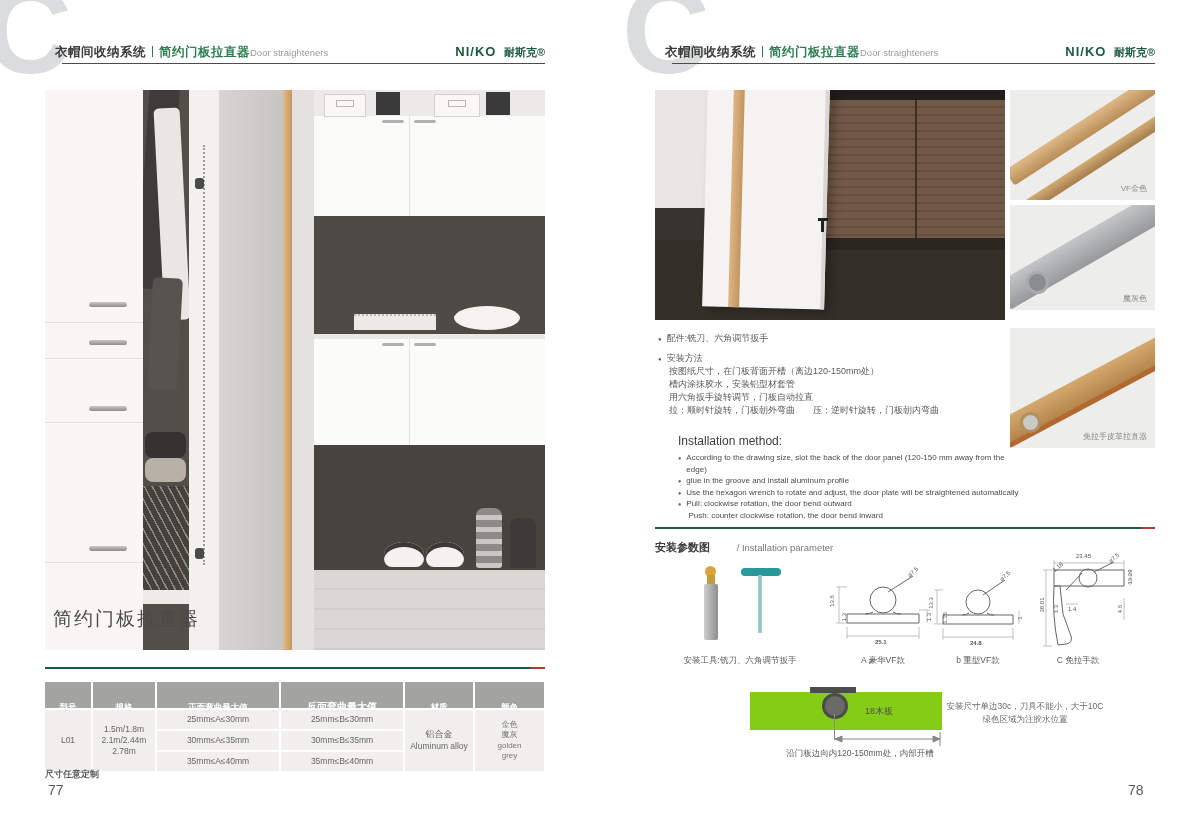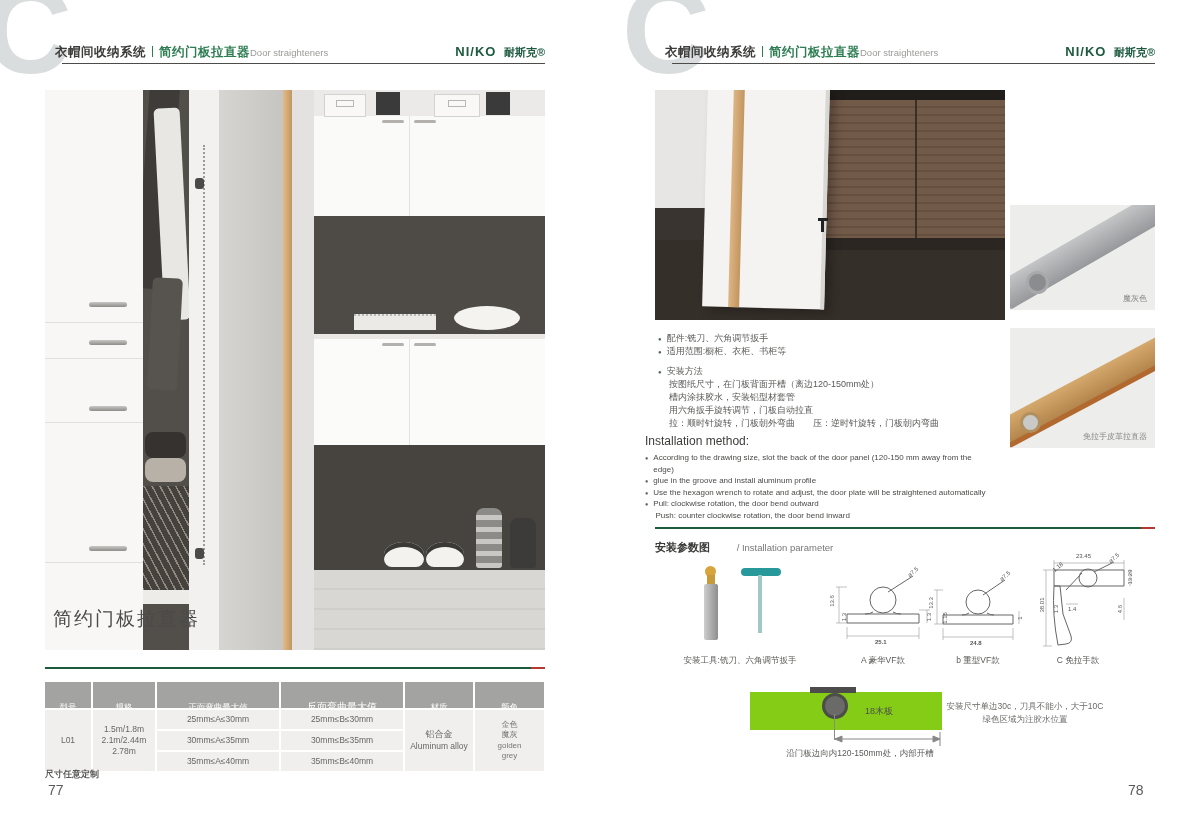--- a/index.html
+++ b/index.html
@@ -62,21 +62,21 @@
   .bootS{position:absolute;left:162px;top:418px;width:26px;height:60px;border-radius:8px 8px 3px 3px;
          background:repeating-linear-gradient(180deg,#8d8b88 0 7px,#c9c7c4 7px 12px);}
   .bootD{position:absolute;left:196px;top:428px;width:26px;height:50px;border-radius:8px 8px 3px 3px;background:#3d3b39;}
   .photo-title{position:absolute;left:8px;top:516px;font-size:19px;letter-spacing:2px;color:#4b4b49;}
 
   
   .spec-table{position:absolute;left:45px;top:682px;display:grid;
               grid-template-columns:46px 62px 122px 122px 68px 69px;
               grid-template-rows:26px 19px 19px 19px;gap:2px;}
   .th{background:#a3a3a1;color:#fff;display:flex;flex-direction:column;justify-content:center;text-align:center;line-height:1.15;}
-  .th .cn{font-size:8.5px;font-weight:normal;margin-top:32px;}
+  .th .cn{font-size:8.5px;font-weight:bold;margin-top:32px;}
   .th .en{font-size:6px;}
   .th.big .cn{font-size:10px;}
   .th.big .en{font-size:7.5px;}
   .td{background:#f0efed;color:#666;display:flex;flex-direction:column;align-items:center;justify-content:center;
       font-size:8.5px;text-align:center;line-height:1.3;}
   .footnote{position:absolute;left:45px;top:768px;font-size:9px;font-weight:bold;color:#5a5a58;}
   .pageno{position:absolute;top:782px;font-size:14px;color:#5a5a58;}
 
   
   .photoR{position:absolute;left:655px;top:90px;width:350px;height:230px;background:#e7e6e4;overflow:hidden;}
@@ -97,21 +97,21 @@
   .thumb{position:absolute;left:1010px;width:145px;background:#ededeb;overflow:hidden;}
   .tcap{position:absolute;right:8px;bottom:6px;font-size:8px;color:#8a8a88;}
   .tbar{position:absolute;border-radius:3px;}
 
   
   .cnlist{position:absolute;left:658px;top:332px;width:340px;}
   .bl{display:flex;gap:5px;font-size:9px;color:#5a5a58;line-height:13px;}
   .bl .dot{font-size:6px;color:#53655b;transform:translateY(1px);}
   .sub{margin-left:11px;font-size:9px;color:#5a5a58;line-height:13px;}
   .gap6{height:7px;}
-  .enblock{position:absolute;left:645px;top:434px;width:345px;}
+  .enblock{position:absolute;left:678px;top:434px;width:345px;}
   .en-title{font-size:12px;color:#3c3c3a;margin-bottom:4px;}
   .el{display:flex;gap:5px;font-size:8px;color:#4a4a48;line-height:11.5px;}
   .el .dot{font-size:5.5px;color:#53655b;transform:translateY(1px);}
   .el-extra{margin-left:10.5px;font-size:8px;color:#4a4a48;line-height:11.5px;}
 
   .param-title{position:absolute;left:655px;top:540px;font-size:11px;color:#3a3a38;}
   .param-title .cn{font-weight:bold;}
   .param-title .en{font-size:9.5px;color:#777;font-weight:normal;padding-left:24px;}
 
   
@@ -309,40 +309,41 @@
       <div class="woodsplit"></div>
       <div class="plinth"></div>
     </div>
     <div class="doorW">
       <div class="goldStrip"></div>
     </div>
     <div class="twr1"></div>
     <div class="twr2"></div>
   </div>
 
+  <div class="thumb" style="top:90px;height:110px;">
+    <div class="tbar" style="left:-15px;top:30px;width:180px;height:18px;background:linear-gradient(180deg,#ddb988,#b98d57);transform:rotate(-33deg);"></div>
+    <div class="tbar" style="left:-5px;top:68px;width:175px;height:13px;border-radius:7px;background:linear-gradient(180deg,#d2ab74,#a77d4c);transform:rotate(-33deg);"></div>
+    <span class="tcap">VF金色</span>
+  </div>
   <div class="thumb" style="top:205px;height:105px;">
     <div class="tbar" style="left:-20px;top:28px;width:195px;height:30px;background:linear-gradient(180deg,#c4c5c7,#97989b);transform:rotate(-30deg);"></div>
     <div class="tbar" style="left:16px;top:66px;width:17px;height:17px;border-radius:50%;background:#8b8c8f;border:3px solid #a8a9ab;"></div>
     <span class="tcap">魔灰色</span>
   </div>
   <div class="thumb" style="top:328px;height:120px;">
     <div class="tbar" style="left:-18px;top:46px;width:195px;height:26px;background:linear-gradient(180deg,#d5a96e,#b2844b);transform:rotate(-28deg);"></div>
     <div class="tbar" style="left:-12px;top:72px;width:185px;height:5px;background:#b2692f;transform:rotate(-28deg);"></div>
     <div class="tbar" style="left:10px;top:84px;width:15px;height:15px;border-radius:50%;background:#c9c9c7;border:3px solid #b0905e;"></div>
     <span class="tcap">免拉手皮革拉直器</span>
   </div>
 
   <div class="cnlist">
     <div class="bl">
         <span class="dot">●</span>
         <span>配件:铣刀、六角调节扳手</span>
-      </div>
-    <div class="bl">
-        <span class="dot">●</span>
-        <span>适用范围:橱柜、衣柜、书柜等</span>
       </div>
     <div class="gap6"></div>
     <div class="bl">
         <span class="dot">●</span>
         <span>安装方法</span>
       </div>
     <div class="sub">按图纸尺寸，在门板背面开槽（离边120-150mm处）</div>
     <div class="sub">槽内涂抹胶水，安装铝型材套管</div>
     <div class="sub">用六角扳手旋转调节，门板自动拉直</div>
     <div class="sub">拉：顺时针旋转，门板朝外弯曲　　压：逆时针旋转，门板朝内弯曲</div>

